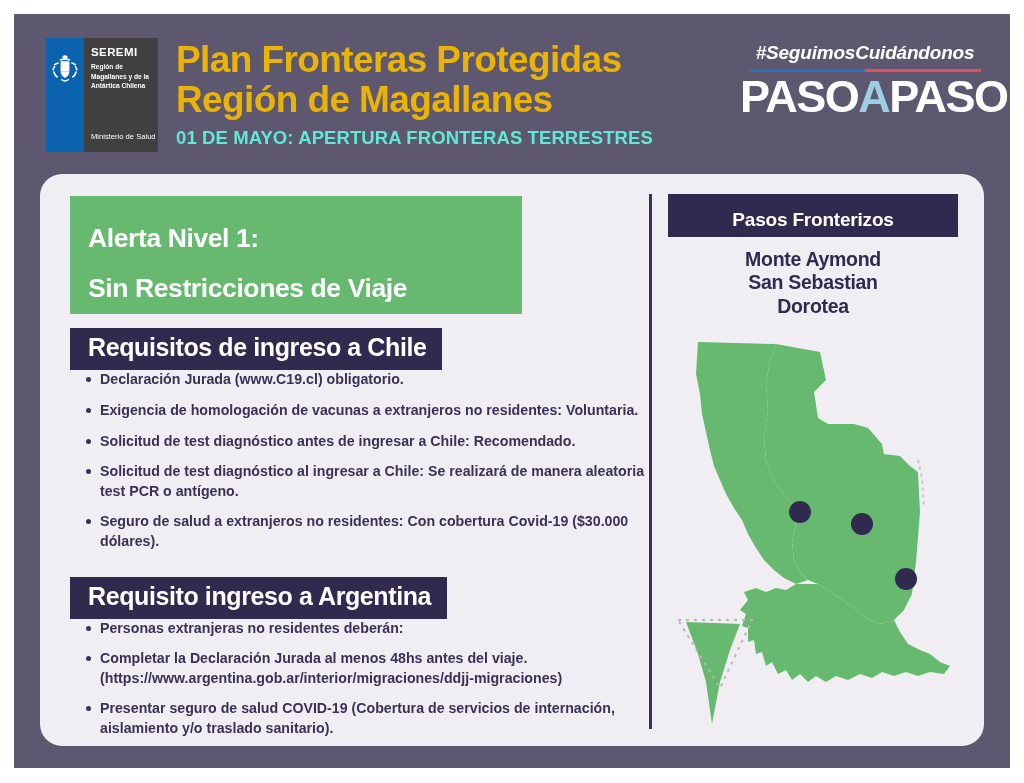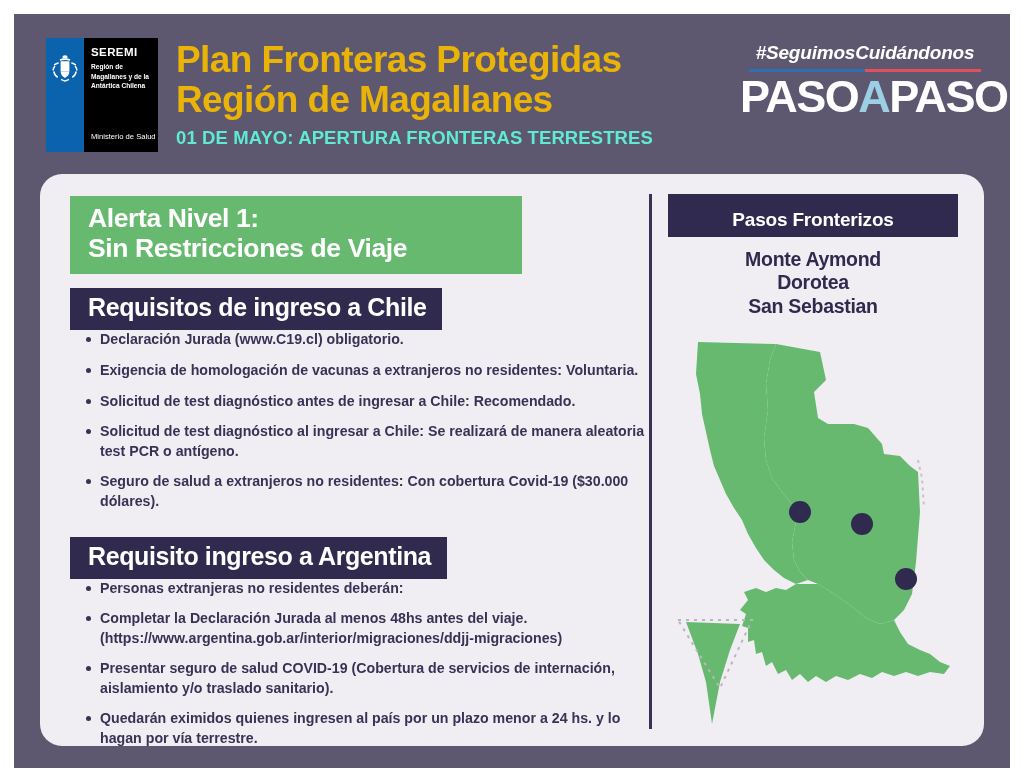--- a/index.html
+++ b/index.html
@@ -37,21 +37,21 @@
     display: flex;
     background: #ffffff;
   }
   .logo-blue {
     width: 38px; height: 100%;
     background: #0b63ad;
     position: relative;
   }
   .logo-red {
     flex: 1; height: 100%;
-    background: #000000;
+    background: #404040;
     position: relative;
   }
   .coat {
     position: absolute;
     left: 50%; top: 16px;
     transform: translateX(-50%);
     width: 30px; height: 28px;
   }
   .logo-seremi {
     position: absolute;
@@ -167,20 +167,21 @@
     width: 452px;
     background: #66b96e;
     padding: 8px 0 11px 18px;
   }
   .alert-banner div {
     color: #ffffff;
     font-size: 26.5px;
     font-weight: 700;
     line-height: 1.12;
     letter-spacing: -.4px;
+    margin-top: 20px;
   }
 
   .section-banner {
     margin-top: 14px;
     display: inline-block;
     background: #302a4e;
     padding: 5px 16px 8px 18px;
   }
   .section-banner span {
     color: #ffffff;
@@ -324,22 +325,22 @@
     <div class="divider"></div>
 
     <div class="col-right">
 
       <div class="pasos-banner">
         <span>Pasos Fronterizos</span>
       </div>
 
       <div class="pasos-list">
         <div>Monte Aymond</div>
+        <div>San Sebastian</div>
         <div>Dorotea</div>
-        <div>San Sebastian</div>
       </div>
 
       <div class="map-wrap">
         <svg viewBox="0 0 290 420">
           <g>
             <path fill="#66b96e" d="
               M46 14 L78 10 L86 22 L76 30 L88 34 L78 44 L92 46 L84 56 L96 58
               L90 70 L100 72 L94 84 L104 86 L98 98 L108 104 L100 114 L112 118
               L104 128 L116 134 L108 144 L120 150 L114 160 L126 166 L118 176
               L130 184 L124 194 L136 202 L130 212 L142 220 L136 230 L148 238

